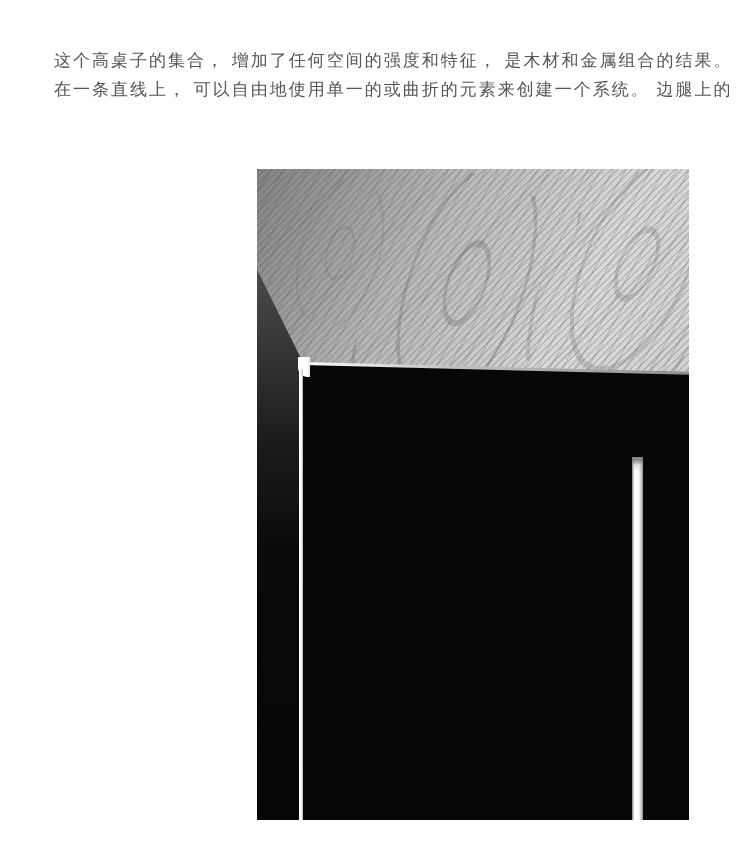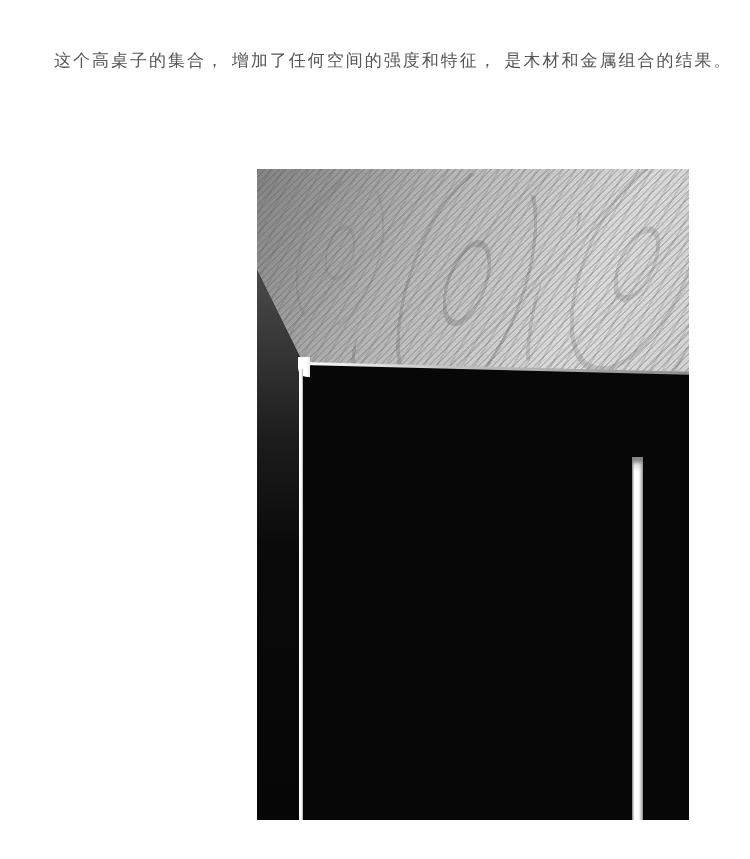--- a/index.html
+++ b/index.html
@@ -90,20 +90,21 @@
       linear-gradient(to right,#9a9a9a 0 1px,#ffffff 2px 52%,#f1f1f1 68%,#c0c0c0 86%,#8c8c8c 100%);
   }
 </style>
 </head>
 <body>
 
 <div class="page">
 
   <div class="description">
     <div class="line">这个高桌子的集合， 增加了任何空间的强度和特征， 是木材和金属组合的结果。</div>
+    <div class="line">在一条直线上， 可以自由地使用单一的或曲折的元素来创建一个系统。 边腿上的</div>
   </div>
 
   <div class="photo">
     <div class="wood">
       <div class="fig fig1"></div>
       <div class="fig fig2"></div>
       <div class="fig fig3"></div>
     </div>
     <div class="side-panel"></div>
     <div class="edge-highlight"></div>

